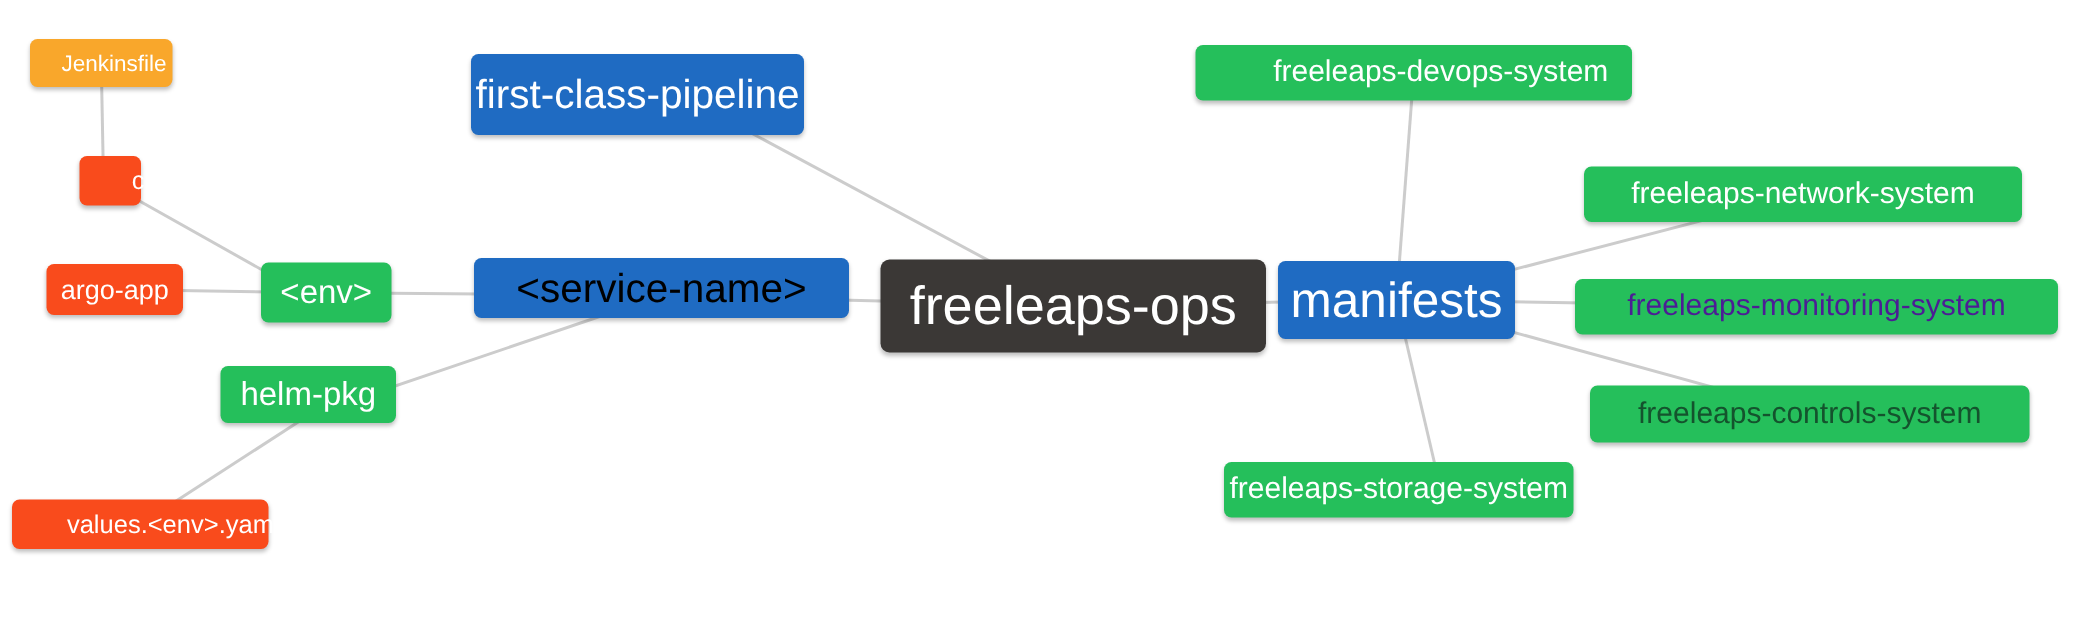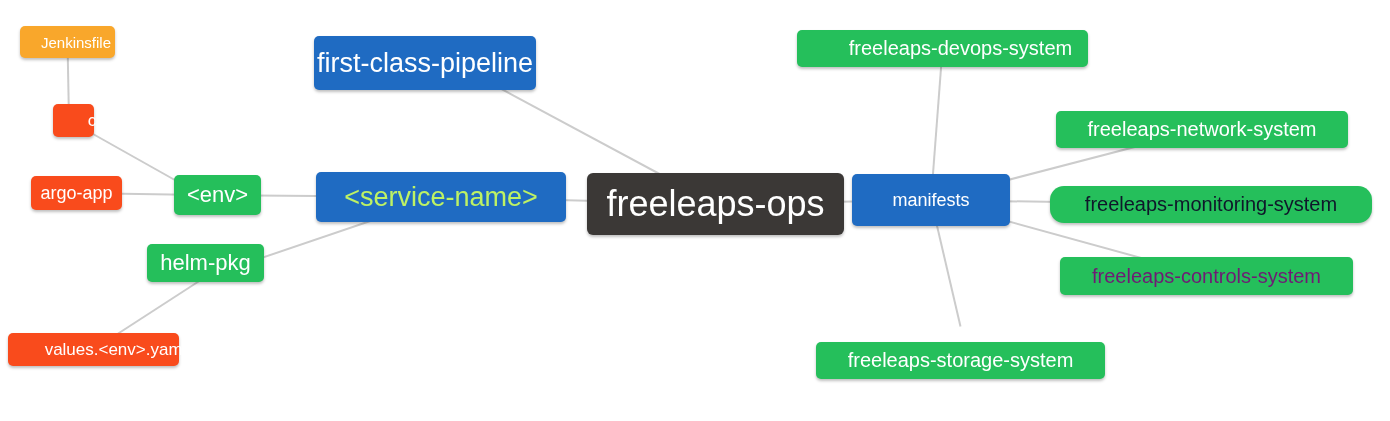--- a/index.html
+++ b/index.html
@@ -61,45 +61,45 @@
       <line x1="931" y1="200" x2="1206.5" y2="276" stroke="#cccccc" stroke-width="2"></line>
       <line x1="931" y1="200" x2="960.5" y2="326.5" stroke="#cccccc" stroke-width="2"></line>
     </svg>
   <div id="node-layer">
       <div class="node root" style="left: 587px; top: 173px; width: 257px; height: 62px; background: rgb(59, 56, 54); font-size: 36px; color: rgb(255, 255, 255);">
         <span>freeleaps-ops</span>
       </div>
       <div class="node" style="left: 314px; top: 36px; width: 222px; height: 54px; background: rgb(31, 107, 194); font-size: 27px; color: rgb(255, 255, 255);">
         <span>first-class-pipeline</span>
       </div>
-      <div class="node" style="left: 316px; top: 172px; width: 250px; height: 50px; background: rgb(31, 107, 194); font-size: 27px; color: #bef264;">
+      <div class="node" style="left: 316px; top: 172px; width: 250px; height: 40px; background: rgb(31, 107, 194); font-size: 27px; color: #000000;">
         <span>&lt;service-name&gt;</span>
       </div>
-      <div class="node" style="left: 852px; top: 174px; width: 158px; height: 52px; background: rgb(31, 107, 194); font-size: 18px; color: rgb(255, 255, 255);">
+      <div class="node" style="left: 852px; top: 174px; width: 158px; height: 52px; background: rgb(31, 107, 194); font-size: 33px; color: rgb(255, 255, 255);">
         <span>manifests</span>
       </div>
       <div class="node" style="left: 158px; top: 175px; width: 87px; height: 40px; background: rgb(37, 191, 91); font-size: 22px; color: rgb(255, 255, 255); margin-left: 16px;">
         <span>&lt;env&gt;</span>
       </div>
       <div class="node" style="left: 147px; top: 244px; width: 117px; height: 38px; background: rgb(37, 191, 91); font-size: 22px; color: rgb(255, 255, 255);">
         <span>helm-pkg</span>
       </div>
       <div class="node" style="left: 797px; top: 30px; width: 291px; height: 37px; background: rgb(37, 191, 91); font-size: 20px; color: rgb(255, 255, 255); padding-left: 36px;">
         <span>freeleaps-devops-system</span>
       </div>
       <div class="node" style="left: 1056px; top: 111px; width: 292px; height: 37px; background: rgb(37, 191, 91); font-size: 20px; color: rgb(255, 255, 255); text-align: center;">
         <span>freeleaps-network-system</span>
       </div>
-      <div class="node" style="left: 1050px; top: 186px; width: 322px; height: 37px; background: rgb(37, 191, 91); font-size: 20px; color: #0f172a; border-radius: 14px;">
+      <div class="node" style="left: 1050px; top: 186px; width: 322px; height: 37px; background: rgb(37, 191, 91); font-size: 20px; color: #4c1d95;">
         <span>freeleaps-monitoring-system</span>
       </div>
-      <div class="node" style="left: 1060px; top: 257px; width: 293px; height: 38px; background: rgb(37, 191, 91); font-size: 20px; color: #701a75;">
+      <div class="node" style="left: 1060px; top: 257px; width: 293px; height: 38px; background: rgb(37, 191, 91); font-size: 20px; color: #14532d;">
         <span>freeleaps-controls-system</span>
       </div>
-      <div class="node" style="left: 816px; top: 308px; width: 289px; height: 37px; background: rgb(37, 191, 91); font-size: 20px; color: rgb(255, 255, 255); margin-top: 34px;">
+      <div class="node" style="left: 816px; top: 308px; width: 233px; height: 37px; background: rgb(37, 191, 91); font-size: 20px; color: rgb(255, 255, 255);">
         <span>freeleaps-storage-system</span>
       </div>
       <div class="node" style="left: 31px; top: 176px; width: 91px; height: 34px; background: rgb(249, 75, 28); font-size: 18px; color: rgb(255, 255, 255);">
         <span>argo-app</span>
       </div>
       <div class="node" style="left: 53px; top: 104px; width: 32px; height: 33px; background: rgb(249, 75, 28); font-size: 17px; color: rgb(255, 255, 255); padding-left: 41px;">
         <span>ci</span>
       </div>
       <div class="node" style="left: 8px; top: 333px; width: 171px; height: 33px; background: rgb(249, 75, 28); font-size: 17px; color: rgb(255, 255, 255); padding-left: 44px;">
         <span>values.&lt;env&gt;.yaml</span>

